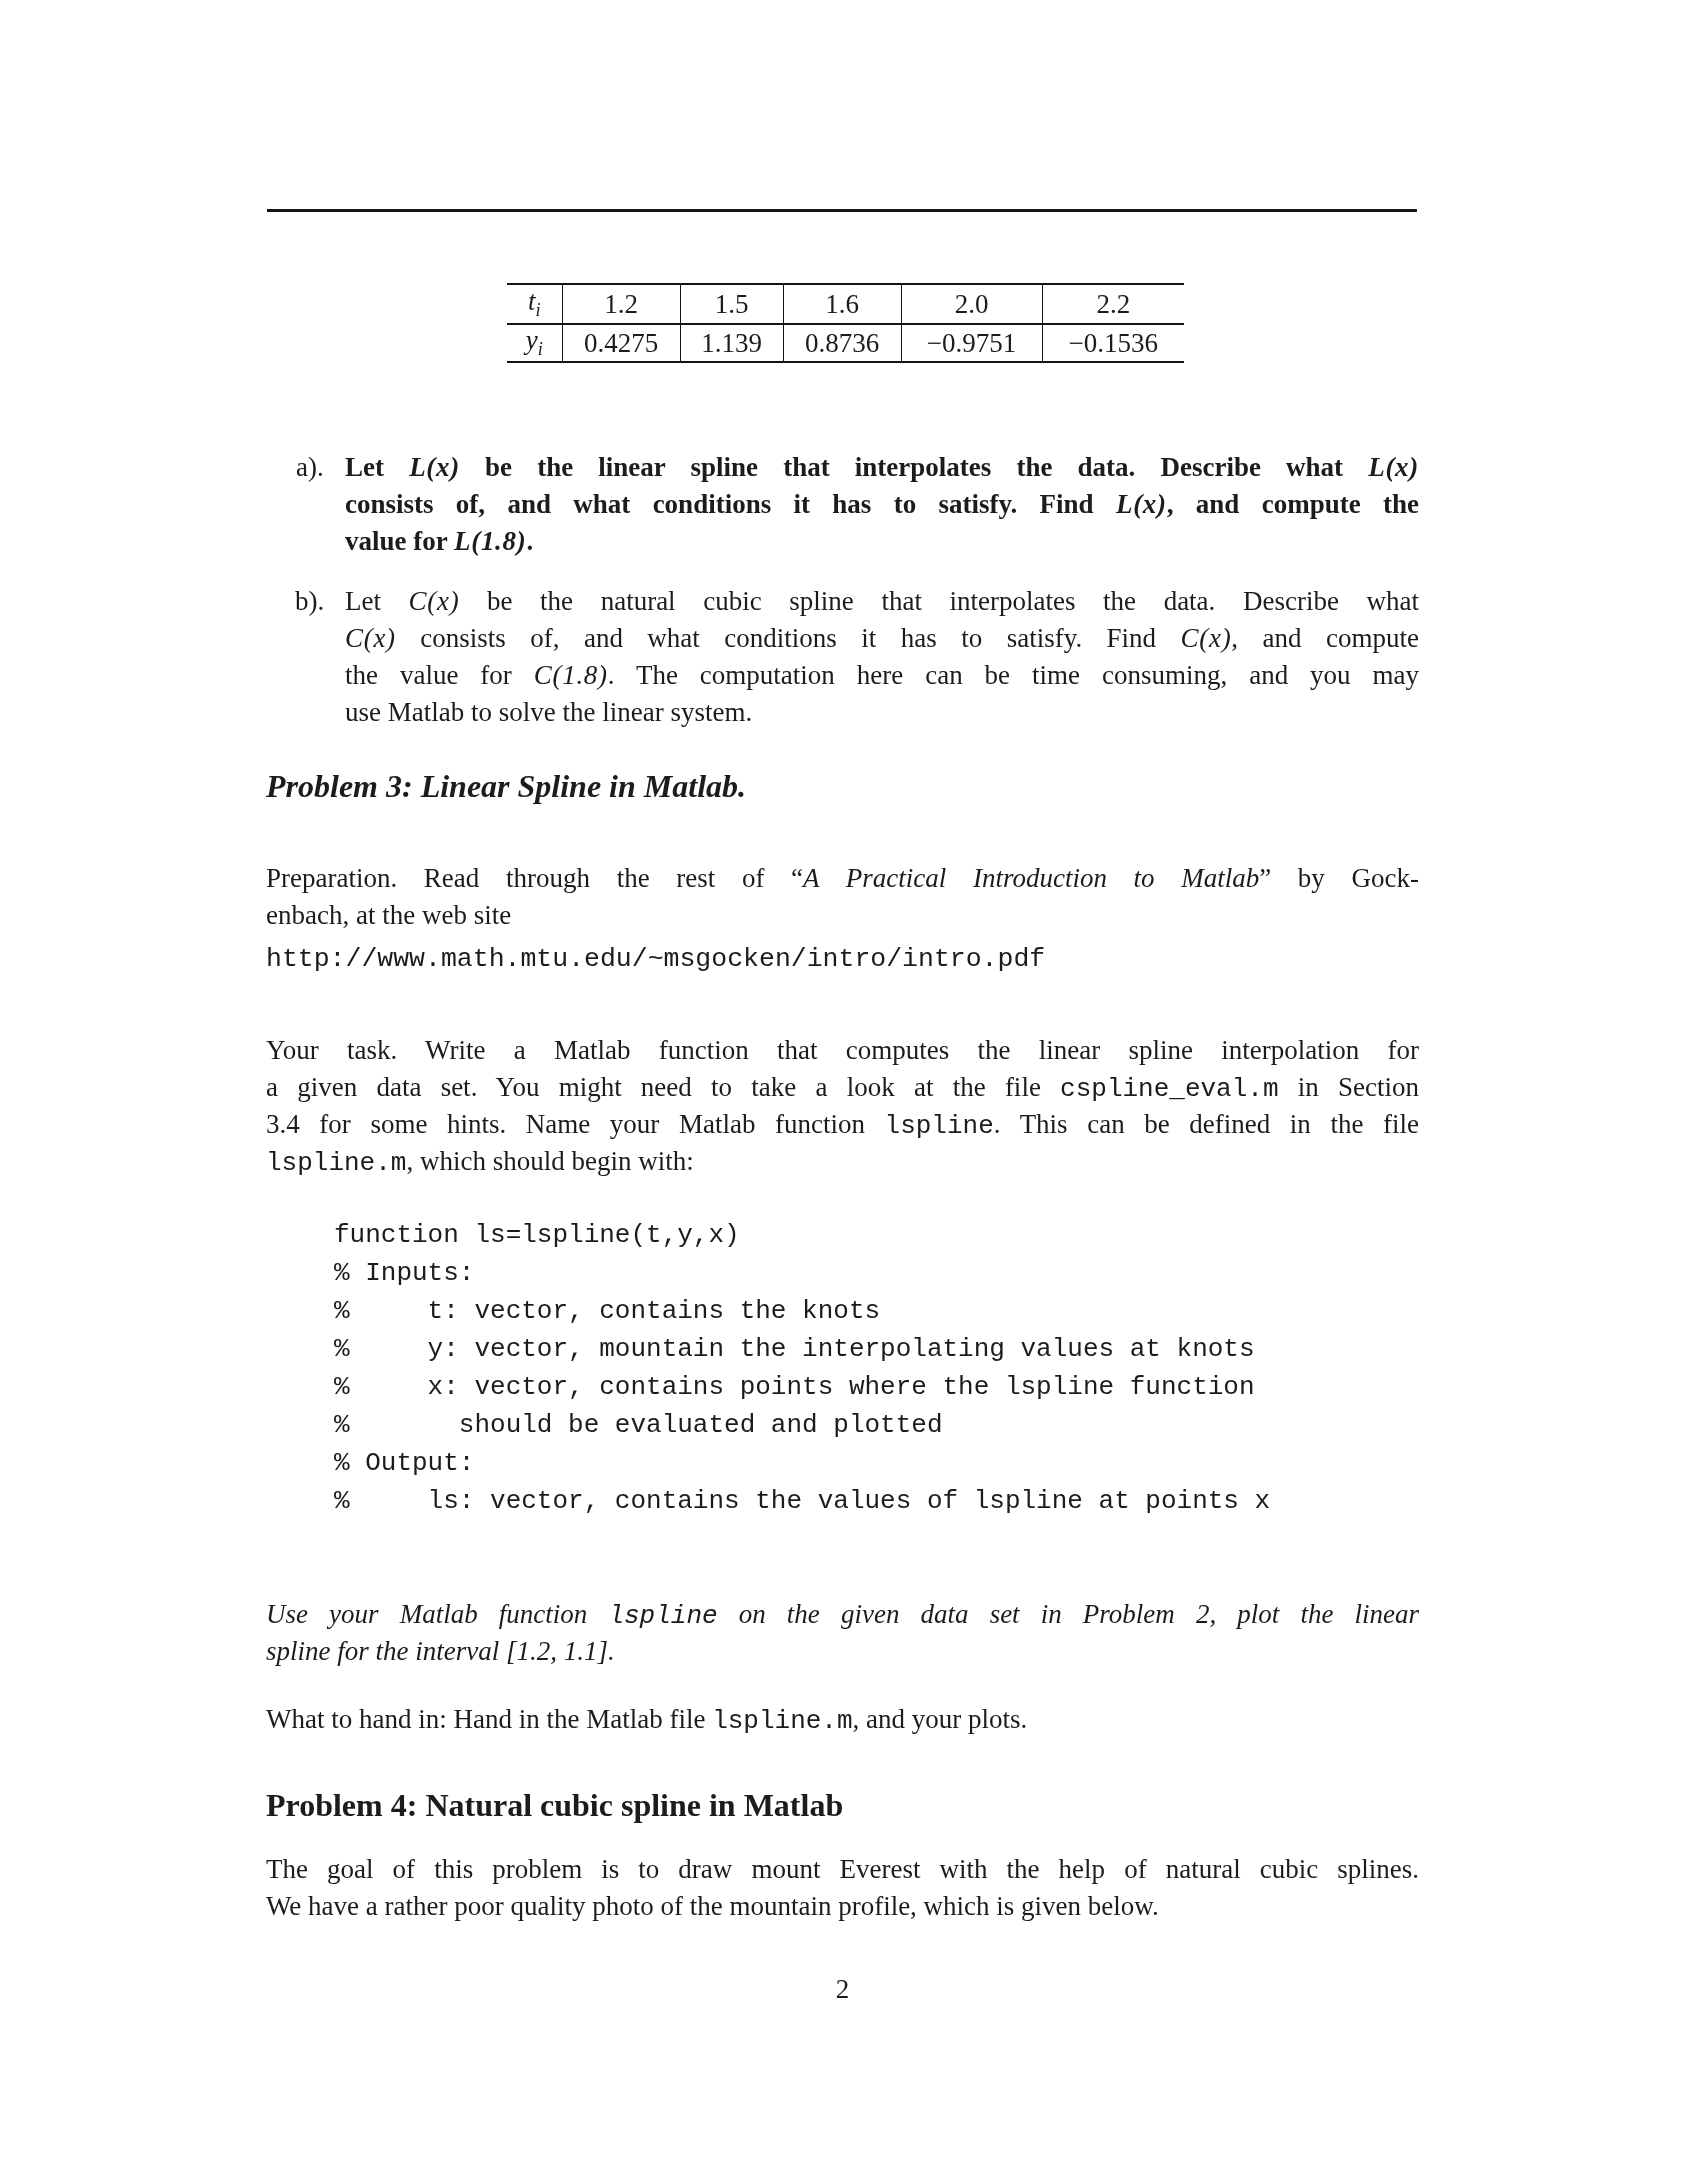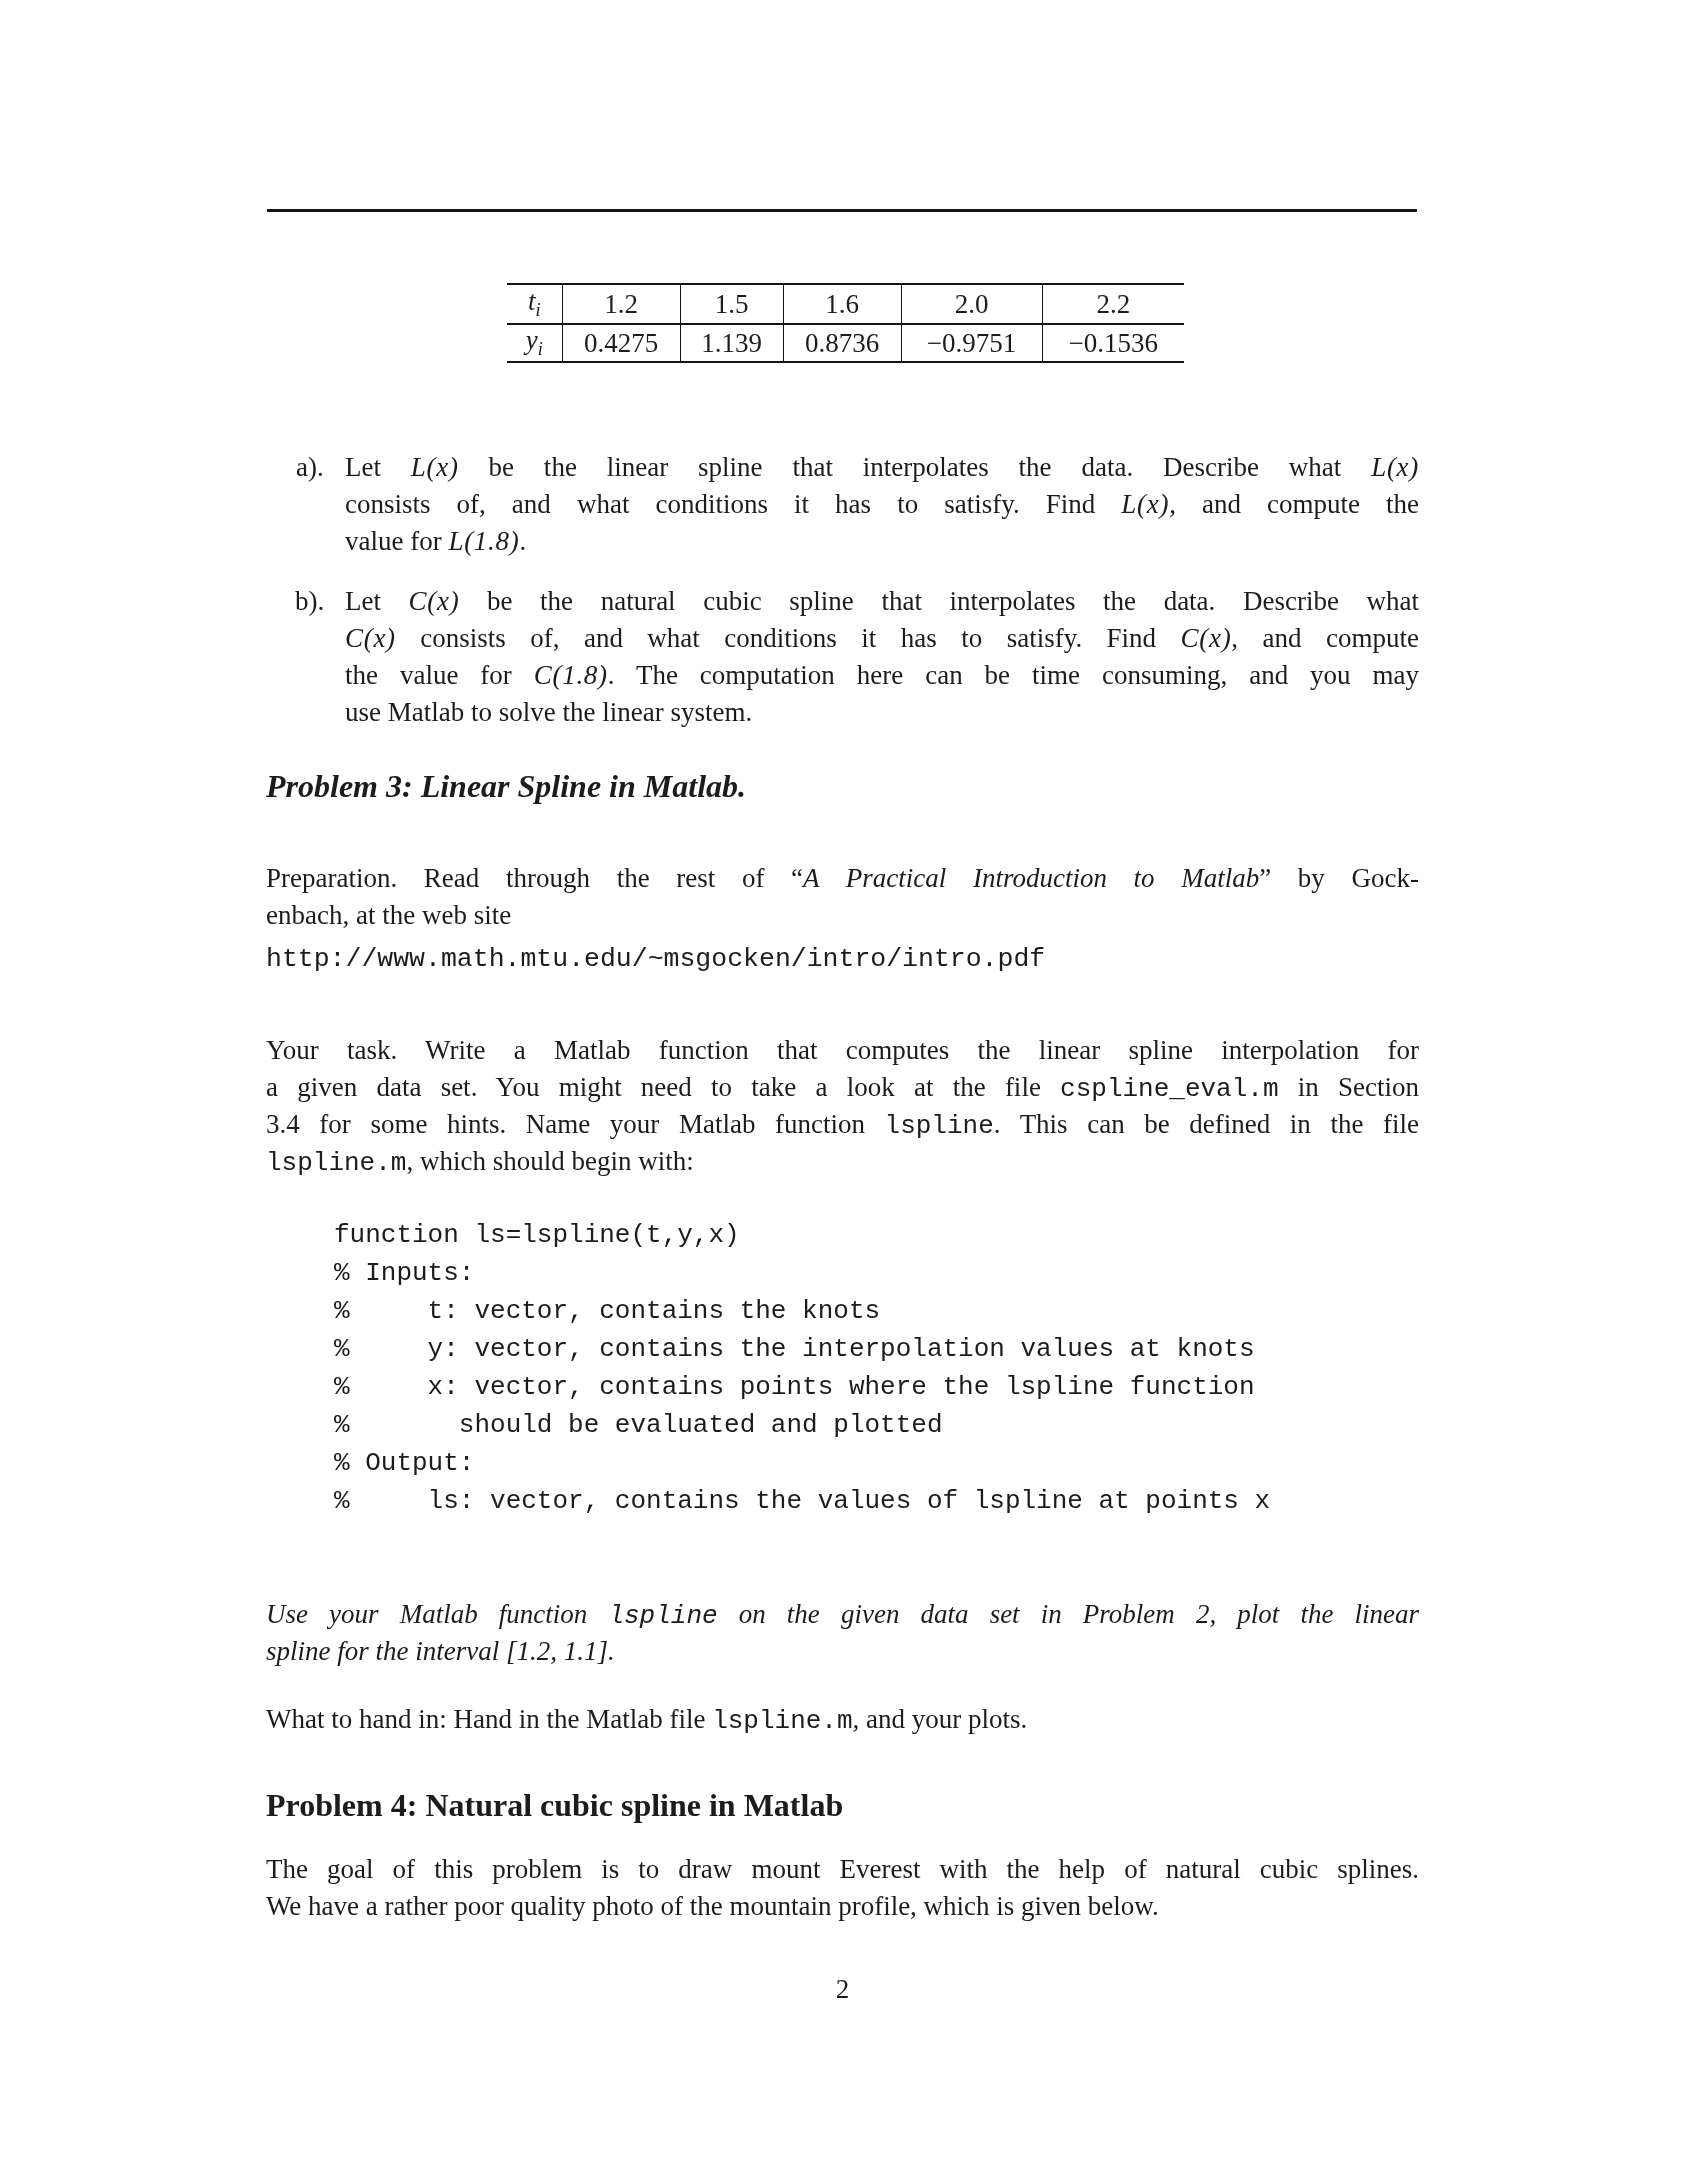--- a/index.html
+++ b/index.html
@@ -68,21 +68,21 @@
         <td>1.139</td>
         <td>0.8736</td>
         <td>−0.9751</td>
         <td>−0.1536</td>
       </tr>
     </tbody>
       </table>
   </div>
 
   <div class="block item-label" style="left:296px; top:449px;">a).</div>
-  <div class="block" style="left:345px; top:449px; width:1074px;">
+  <div class="block" style="left:345px; top:449px; width:1074px;font-weight:bold;">
     <div class="tl jl"><span class="seg-r">Let </span><span class="seg-m">L(x)</span><span class="seg-r"> be the linear spline that interpolates the data. Describe what </span><span class="seg-m">L(x)</span></div>
     <div class="tl jl"><span class="seg-r">consists of, and what conditions it has to satisfy. Find </span><span class="seg-m">L(x)</span><span class="seg-r">, and compute the</span></div>
     <div class="tl ll"><span class="seg-r">value for </span><span class="seg-m">L(1.8)</span><span class="seg-r">.</span></div>
   </div>
 
   <div class="block item-label" style="left:295px; top:583px;">b).</div>
   <div class="block" style="left:345px; top:583px; width:1074px;">
     <div class="tl jl"><span class="seg-r">Let </span><span class="seg-m">C(x)</span><span class="seg-r"> be the natural cubic spline that interpolates the data. Describe what</span></div>
     <div class="tl jl"><span class="seg-m">C(x)</span><span class="seg-r"> consists of, and what conditions it has to satisfy. Find </span><span class="seg-m">C(x)</span><span class="seg-r">, and compute</span></div>
     <div class="tl jl"><span class="seg-r">the value for </span><span class="seg-m">C(1.8)</span><span class="seg-r">. The computation here can be time consuming, and you may</span></div>
@@ -102,21 +102,21 @@
     <div class="tl jl"><span class="seg-b">Your task.</span><span class="seg-r">  Write a Matlab function that computes the linear spline interpolation for</span></div>
     <div class="tl jl"><span class="seg-r">a given data set. You might need to take a look at the file </span><span class="seg-c">cspline_eval.m</span><span class="seg-r"> in Section</span></div>
     <div class="tl jl"><span class="seg-r">3.4 for some hints. Name your Matlab function </span><span class="seg-c">lspline</span><span class="seg-r">. This can be defined in the file</span></div>
     <div class="tl ll"><span class="seg-c">lspline.m</span><span class="seg-r">, which should begin with:</span></div>
   </div>
 
   <div class="block" style="left:334px; top:1216px;">
     <div class="code-line">function ls=lspline(t,y,x)</div>
     <div class="code-line">% Inputs:</div>
     <div class="code-line">%     t: vector, contains the knots</div>
-    <div class="code-line">%     y: vector, contains the interpolation values at knots</div>
+    <div class="code-line">%     y: vector, mountain the interpolating values at knots</div>
     <div class="code-line">%     x: vector, contains points where the lspline function</div>
     <div class="code-line">%       should be evaluated and plotted</div>
     <div class="code-line">% Output:</div>
     <div class="code-line">%     ls: vector, contains the values of lspline at points x</div>
   </div>
 
   <div class="block" style="left:266px; top:1596px; width:1153px;font-style:italic;">
     <div class="tl jl"><span class="seg-r">Use your Matlab function </span><span class="seg-c">lspline</span><span class="seg-r"> on the given data set in Problem 2, plot the linear</span></div>
     <div class="tl ll"><span class="seg-r">spline for the interval [1.2, 1.1].</span></div>
   </div>

